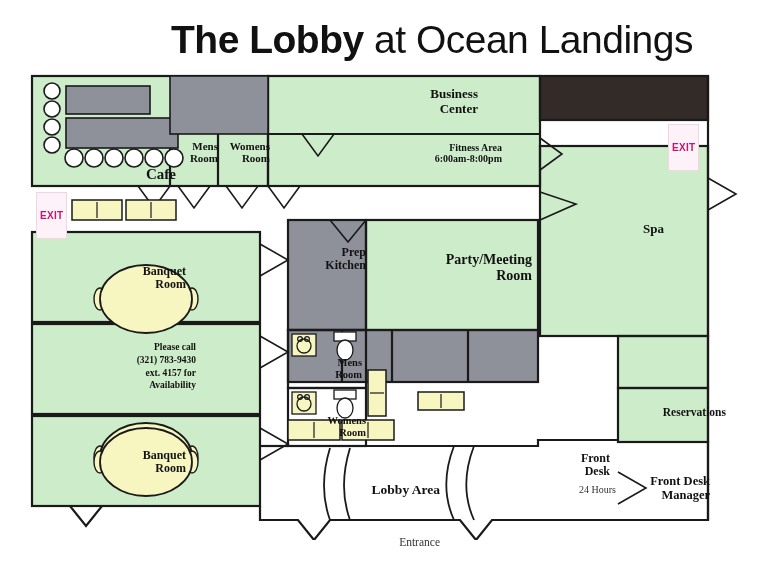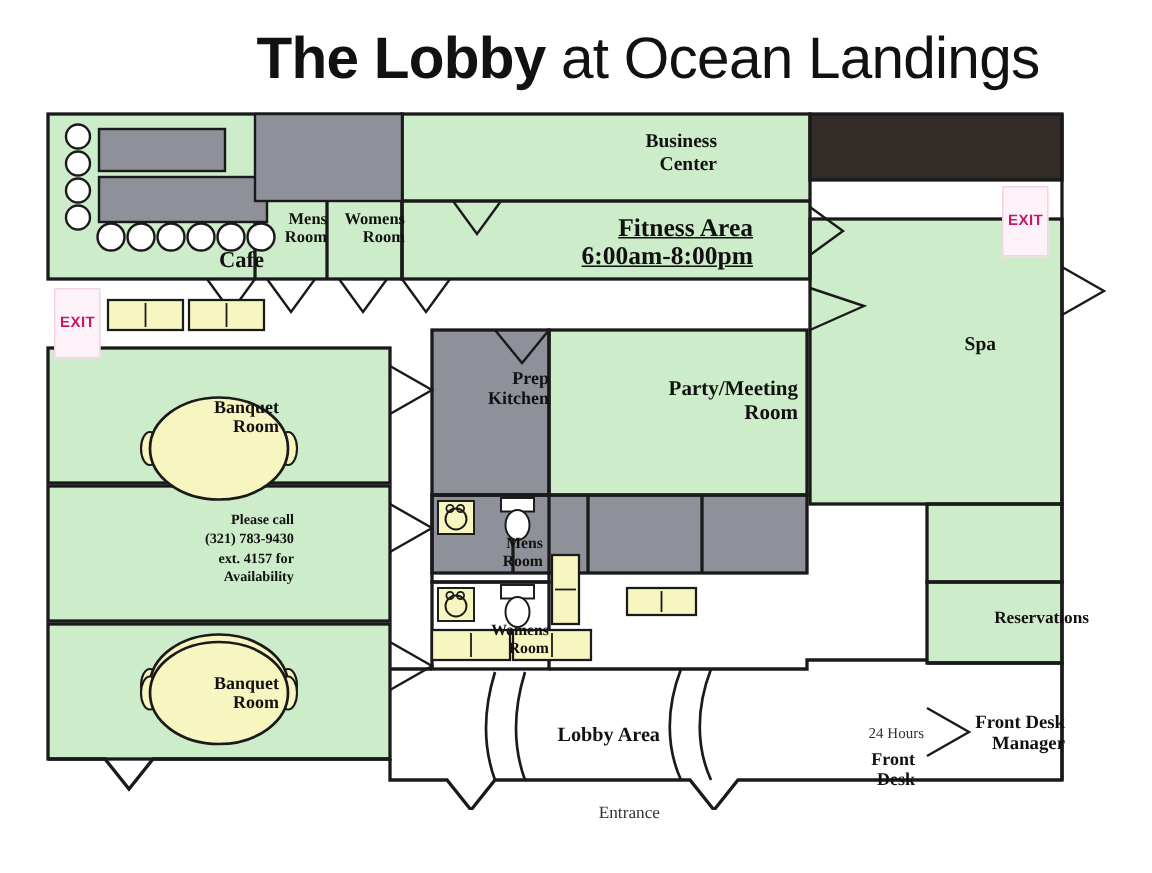--- a/index.html
+++ b/index.html
@@ -240,21 +240,21 @@
 
     <div class="lbl" style="left:140px;top:66px;width:48px;font-size:11px;">Mens
 Room</div>
 
     <div class="lbl" style="left:186px;top:66px;width:54px;font-size:11px;">Womens
 Room</div>
 
     <div class="lbl" style="left:300px;top:13px;width:148px;font-size:13px;">Business
 Center</div>
 
-    <div class="lbl" style="left:276px;top:68px;width:196px;font-size:17px;text-decoration:underline;">Fitness Area
+    <div class="lbl" style="left:276px;top:68px;width:196px;font-size:10px;">Fitness Area
 6:00am-8:00pm</div>
 
     <div class="lbl" style="left:554px;top:148px;width:80px;font-size:13px;">Spa</div>
 
     <div class="lbl" style="left:76px;top:191px;width:80px;font-size:12px;">Banquet
 Room</div>
 
     <div class="lbl" style="left:66px;top:267px;width:100px;font-size:9.5px;line-height:1.35;">Please call
 (321) 783-9430
 ext. 4157 for
@@ -270,21 +270,21 @@
 Room</div>
 
     <div class="lbl" style="left:262px;top:283px;width:70px;font-size:10.5px;">Mens
 Room</div>
 
     <div class="lbl" style="left:258px;top:341px;width:78px;font-size:10.5px;">Womens
 Room</div>
 
     <div class="lbl" style="left:606px;top:332px;width:90px;font-size:11.5px;">Reservations</div>
 
-    <div class="lbl" style="left:508px;top:378px;width:72px;font-size:12px;margin-top:48px;">Front
+    <div class="lbl" style="left:508px;top:378px;width:72px;font-size:12px;">Front
 Desk</div>
 
     <div class="lbl reg" style="left:504px;top:410px;width:82px;font-size:10px;">24 Hours</div>
 
     <div class="lbl" style="left:586px;top:400px;width:94px;font-size:12.5px;">Front Desk
 Manager</div>
 
     <div class="lbl" style="left:290px;top:408px;width:120px;font-size:13.5px;">Lobby Area</div>
 
     <div class="lbl reg" style="left:300px;top:462px;width:110px;font-size:11.5px;">Entrance</div>

